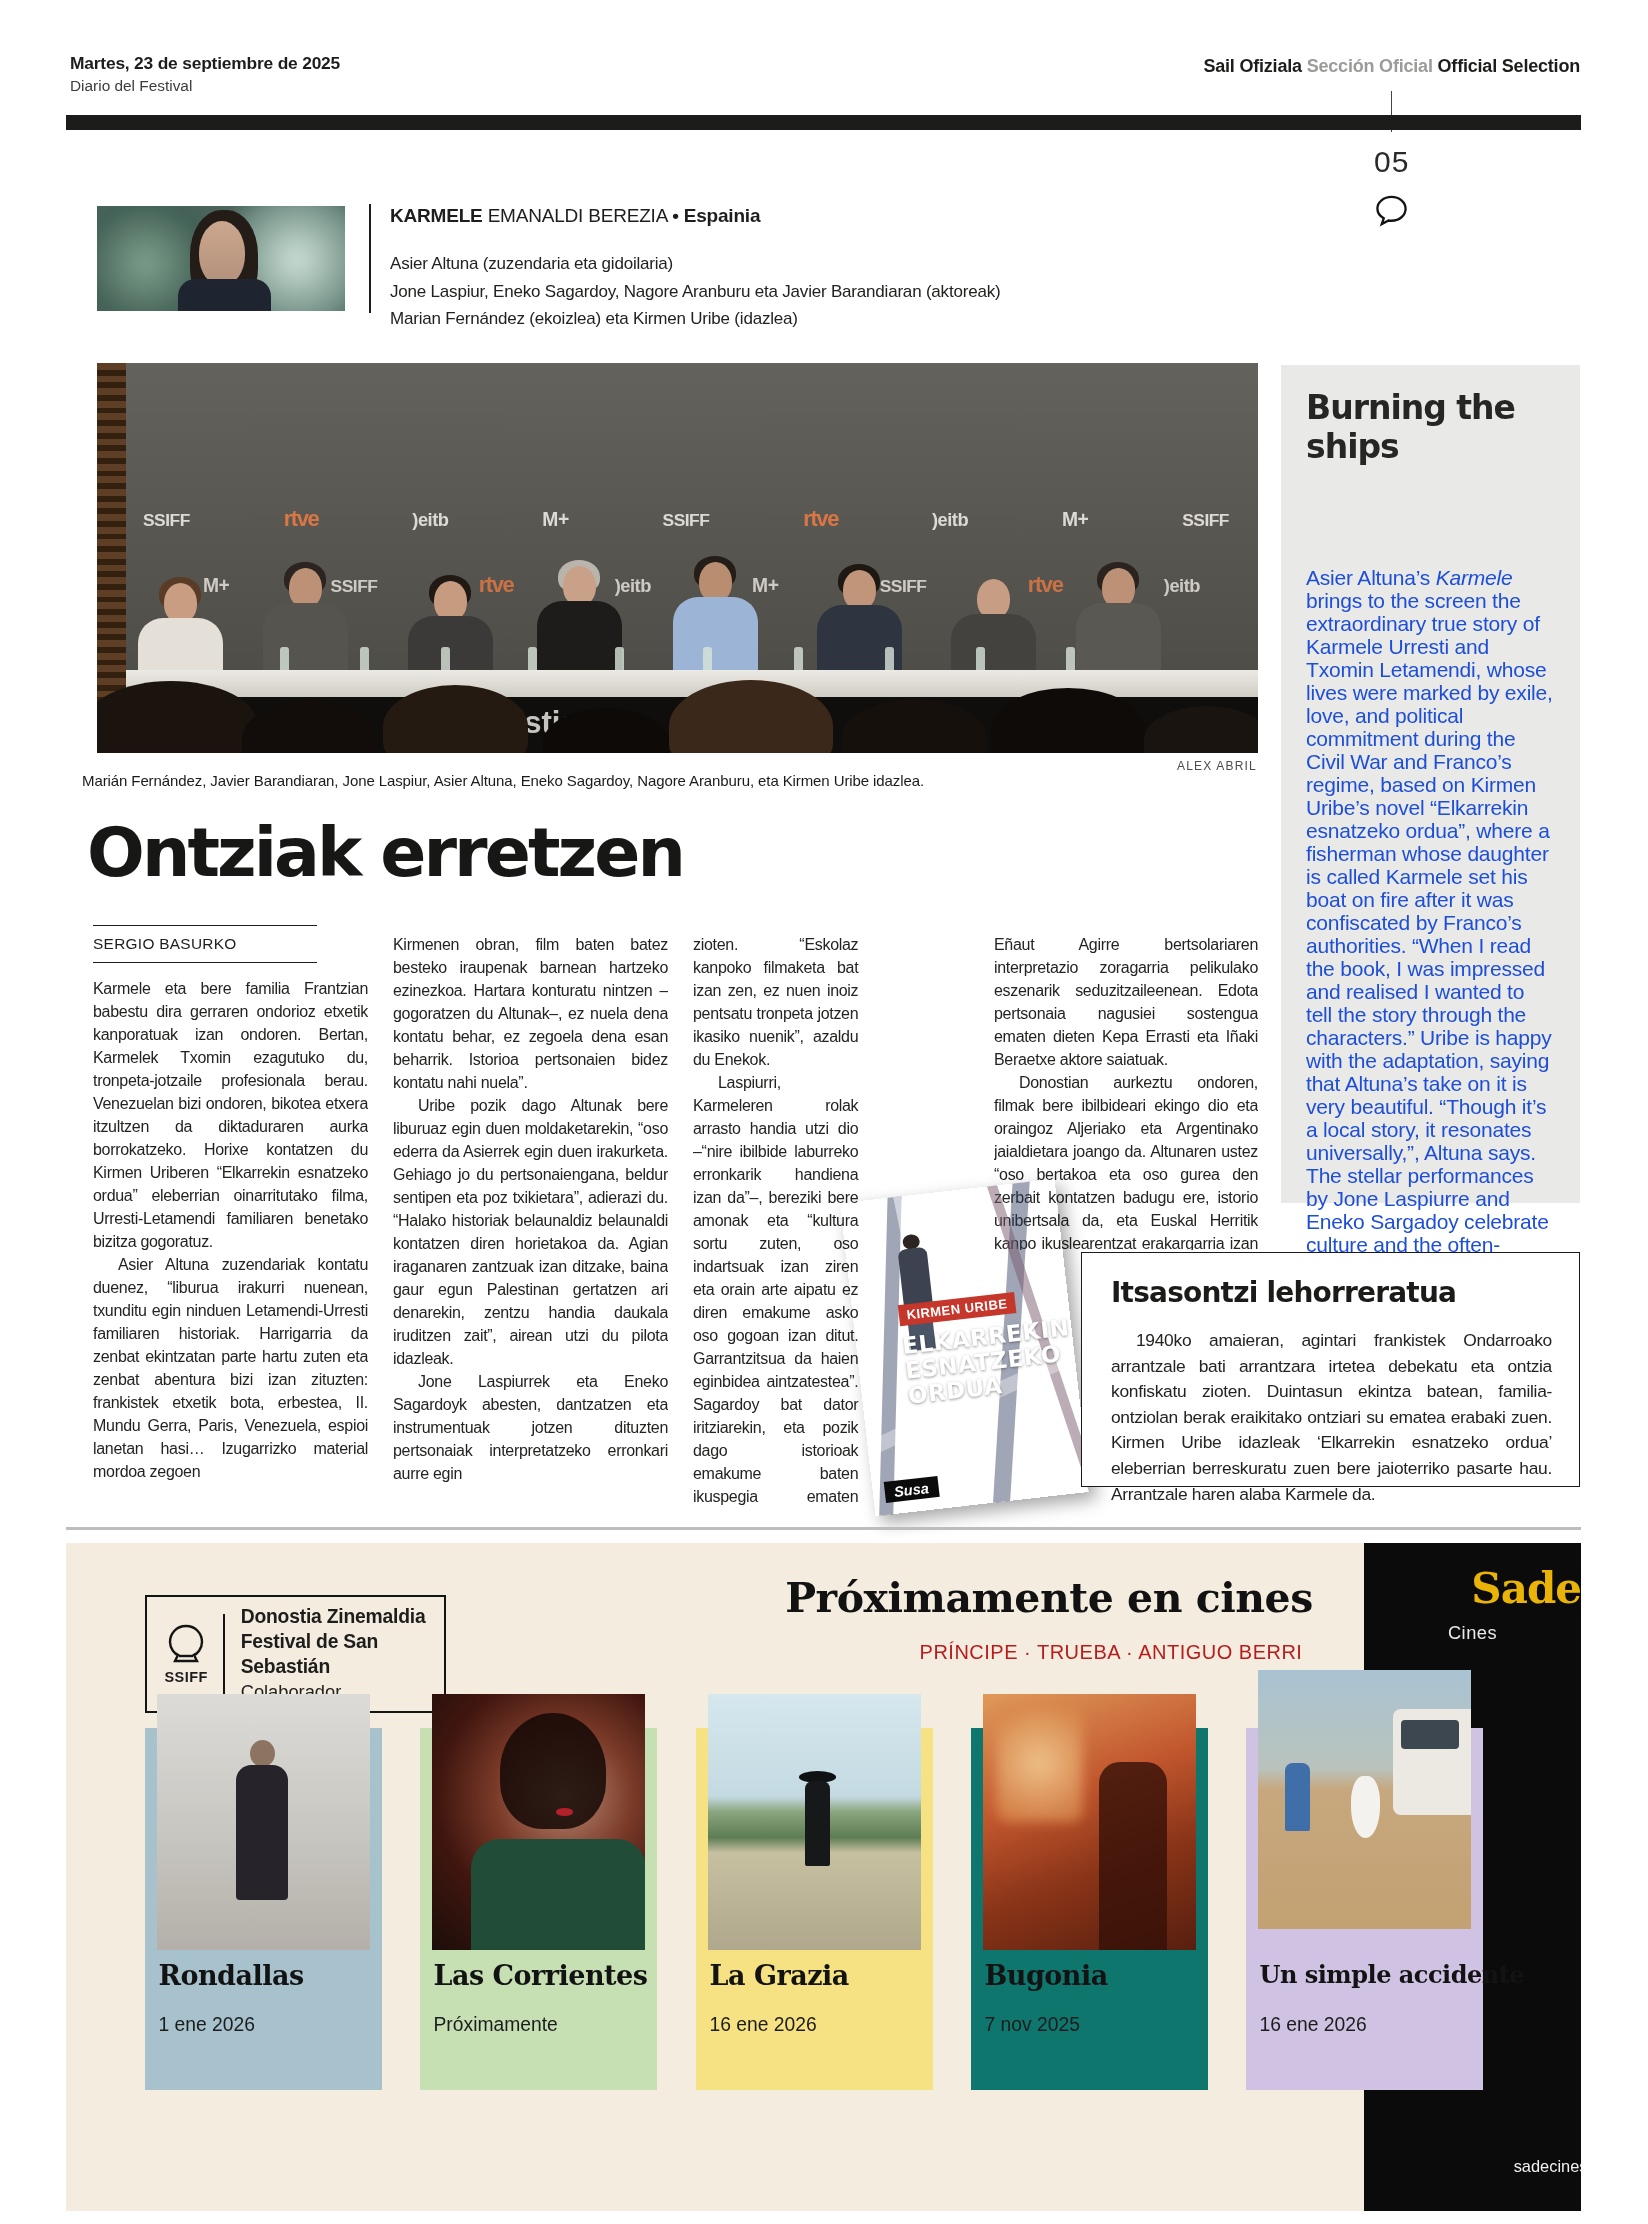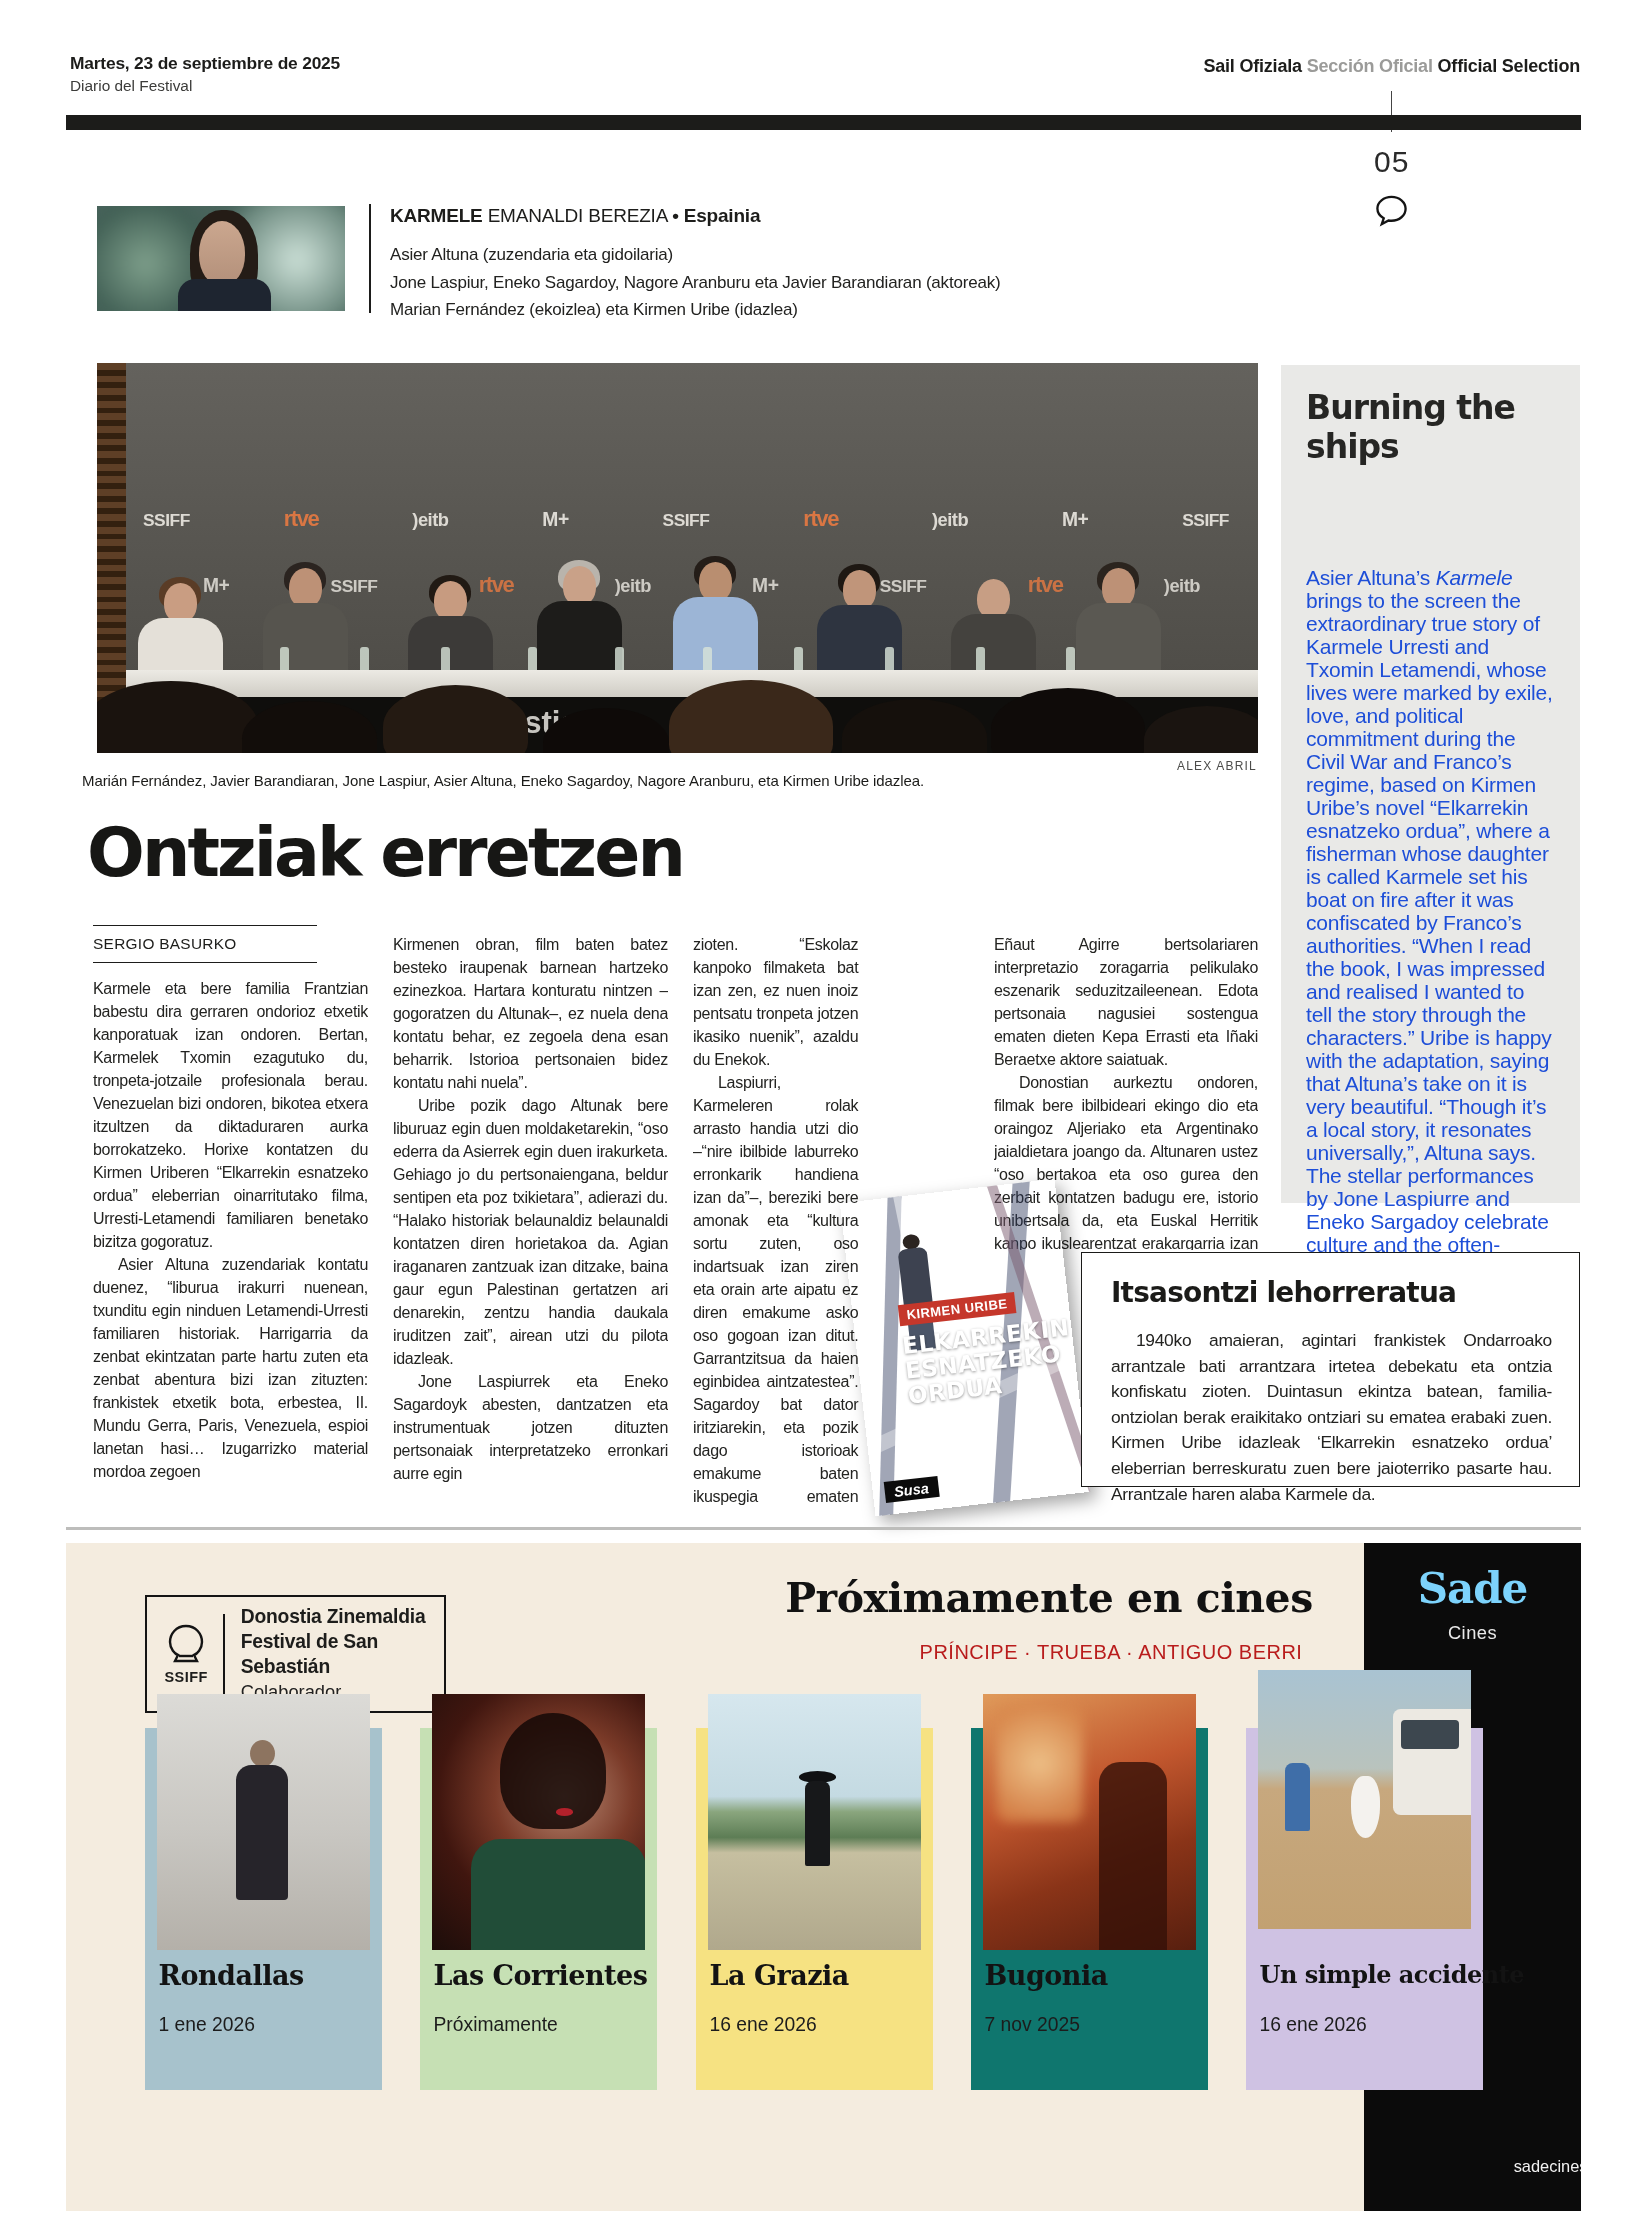--- a/index.html
+++ b/index.html
@@ -20,21 +20,21 @@
 
   
   .thumb{position:absolute;left:97px;top:206px;width:248px;height:105px;overflow:hidden;background:#49645c;}
   .thumb .blur1{position:absolute;left:-19.3px;top:-9.7px;width:135px;height:135px;border-radius:50%;background:radial-gradient(circle,#7fa08c, #3c5a50 70%);filter:blur(7.7px);}
   .thumb .blur2{position:absolute;right:-29px;top:-19.3px;width:154px;height:145px;border-radius:50%;background:radial-gradient(circle,#cfe3da, #56756a 75%);filter:blur(8.7px);}
   .thumb .hair{position:absolute;left:93px;top:3.9px;width:68px;height:97px;border-radius:46% 46% 40% 40%;background:#241c16;}
   .thumb .face{position:absolute;left:102px;top:15.4px;width:46px;height:64px;border-radius:50% 50% 46% 46%;background:linear-gradient(180deg,#cba78f,#b3907a);}
   .thumb .coat{position:absolute;left:81px;top:73px;width:93px;height:39px;border-radius:17.4px 17.4px 0 0;background:#1e2530;}
   .film-divider{position:absolute;left:369px;top:204px;width:1.9px;height:109px;background:#1d1d1b;}
   .film-info{position:absolute;left:390px;top:205px;width:869px;}
-  .film-title-line{font-size:19px;letter-spacing:-0.2px;margin-bottom:14px;}
+  .film-title-line{font-size:19px;letter-spacing:-0.2px;margin-bottom:23px;}
   .film-title-line .t{font-weight:bold;}
   .film-title-line .c{font-weight:bold;}
   .film-credit{font-size:17px;line-height:27.5px;color:#222220;letter-spacing:-0.2px;}
 
   
   .photo{position:absolute;left:97px;top:363px;width:1161px;height:390px;overflow:hidden;background:linear-gradient(180deg,#64625d 0%,#585651 45%,#4a4843 100%);}
   .photo .wood{position:absolute;left:0;top:0;width:29px;height:100%;background:repeating-linear-gradient(180deg,#5e3f26 0px,#5e3f26 6.8px,#33200f 6.8px,#33200f 12.6px);}
   .logo-row{position:absolute;left:46px;right:29px;display:flex;justify-content:space-between;align-items:baseline;opacity:.9;}
   .logo-row.r1{top:143px;}
   .logo-row.r2{top:209px;left:106px;right:58px;opacity:.8;}
@@ -93,21 +93,21 @@
   
   .note-box{position:absolute;left:1081px;top:1252px;width:499px;height:235px;box-sizing:border-box;border:1.9px solid #1a1a18;background:#fff;}
   .note-box h3{margin:0;position:absolute;left:29px;top:23px;font-family:"DejaVu Sans", sans-serif;font-weight:bold;font-size:28px;letter-spacing:-0.8px;color:#1b1b19;}
   .note-box .nbody{position:absolute;left:29px;top:75px;width:441px;font-size:17.4px;line-height:25.6px;text-align:justify;letter-spacing:-0.3px;color:#232321;text-indent:25px;}
 
   .ad-sep{position:absolute;left:66px;top:1527px;width:1515px;height:2.9px;background:#bdbdbb;}
 
   
   .ad{position:absolute;left:66px;top:1543px;width:1515px;height:668px;background:#f4ecdf;overflow:hidden;}
   .sade-block{position:absolute;left:1298px;top:0;width:217px;height:668px;background:#0b0b0b;}
-  .sade-name{position:absolute;left:0;top:21px;width:100%;text-align:center;font-family:"DejaVu Serif", serif;font-weight:bold;font-size:42px;color:#7dd3fc;letter-spacing:-1px;}
+  .sade-name{position:absolute;left:0;top:21px;width:100%;text-align:right;font-family:"DejaVu Serif", serif;font-weight:bold;font-size:42px;color:#eab308;letter-spacing:-1px;}
   .sade-sub{position:absolute;left:0;top:79px;width:100%;text-align:center;font-size:18.3px;color:#e9e9e9;letter-spacing:0.5px;}
   .sade-site{position:absolute;left:0;bottom:35px;width:100%;text-align:right;font-size:16.4px;color:#f2f2f2;margin-left:42px;}
 
   .colab-box{position:absolute;left:79px;top:52px;width:301px;height:118px;box-sizing:border-box;border:2.4px solid #141414;display:flex;align-items:center;padding:0 17.4px;gap:15.4px;background:transparent;}
   .colab-shell{display:flex;flex-direction:column;align-items:center;gap:1.9px;}
   .colab-shell .ssiff-word{font-weight:bold;font-size:14.5px;letter-spacing:0.5px;}
   .colab-rule{width:2.4px;height:81px;background:#141414;}
   .colab-lines{display:flex;flex-direction:column;justify-content:center;}
   .colab-lines .b{font-weight:bold;font-size:19.3px;line-height:25px;letter-spacing:-0.2px;}
   .colab-lines .r{font-size:18.3px;line-height:25px;color:#222;}

